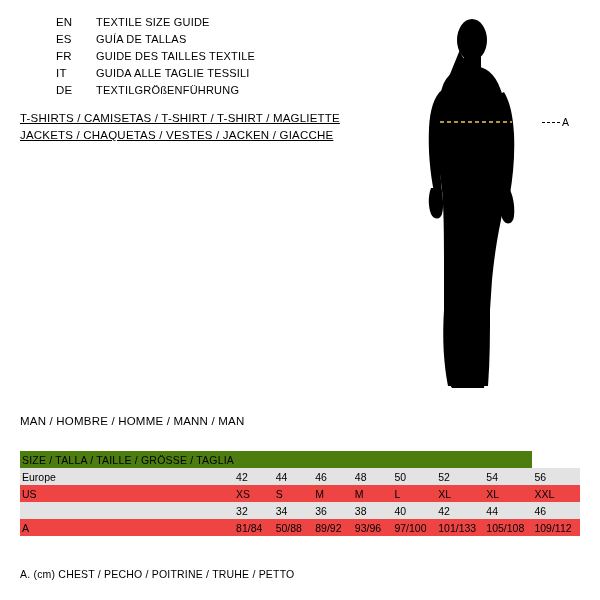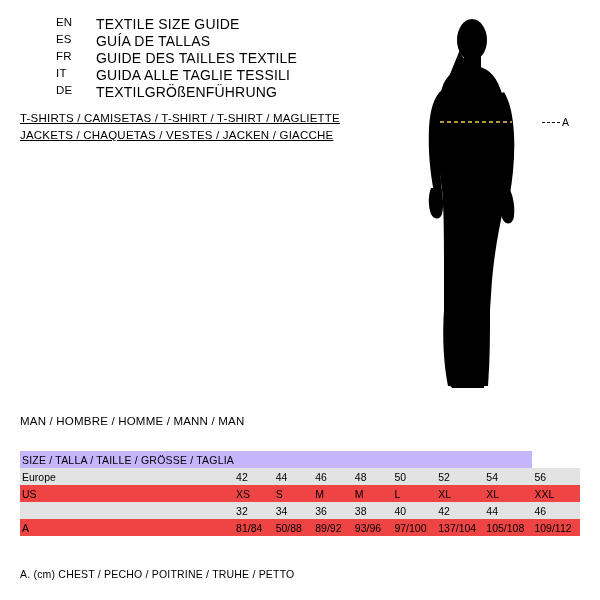--- a/index.html
+++ b/index.html
@@ -36,21 +36,21 @@
     font-size: 11.5px;
     letter-spacing: 0.2px;
     margin-left: 36px;
   }
   .lang-code {
     width: 40px;
     flex: 0 0 40px;
     font-size: 11.5px;
   }
   .lang-text {
-    font-size: 14px;
+    font-size: 11px;
     white-space: nowrap;
   }
 
   
   .cats {
     position: absolute;
     left: 20px;
     top: 110px;
     width: 380px;
     text-decoration: underline;
@@ -107,21 +107,21 @@
     width: 560px;
     font-size: 10.5px;
   }
   table.size-table td {
     height: 17px;
     padding: 0 0 0 2px;
     vertical-align: middle;
     white-space: nowrap;
   }
   .row-head td {
-    background: #c4b5fd;
+    background: #4d7c0f;
     font-size: 10.5px;
     letter-spacing: 0.2px;
     text-align: center;
   }
   .row-alt td {
     background: #e3e3e3;
   }
   .row-white td {
     background: #ef4444;
   }
@@ -259,21 +259,21 @@
           <td class="col-v">46</td>
         </tr>
 
         <tr class="row-white">
           <td class="col-label">A</td>
           <td class="col-v">81/84</td>
           <td class="col-v">50/88</td>
           <td class="col-v">89/92</td>
           <td class="col-v">93/96</td>
           <td class="col-v">97/100</td>
-          <td class="col-v">137/104</td>
+          <td class="col-v">101/133</td>
           <td class="col-v">105/108</td>
           <td class="col-v">109/112</td>
         </tr>
       </tbody>
     </table>
   </div>
 
   <div class="footnote">A. (cm) CHEST / PECHO / POITRINE / TRUHE / PETTO</div>
 
 </div>

